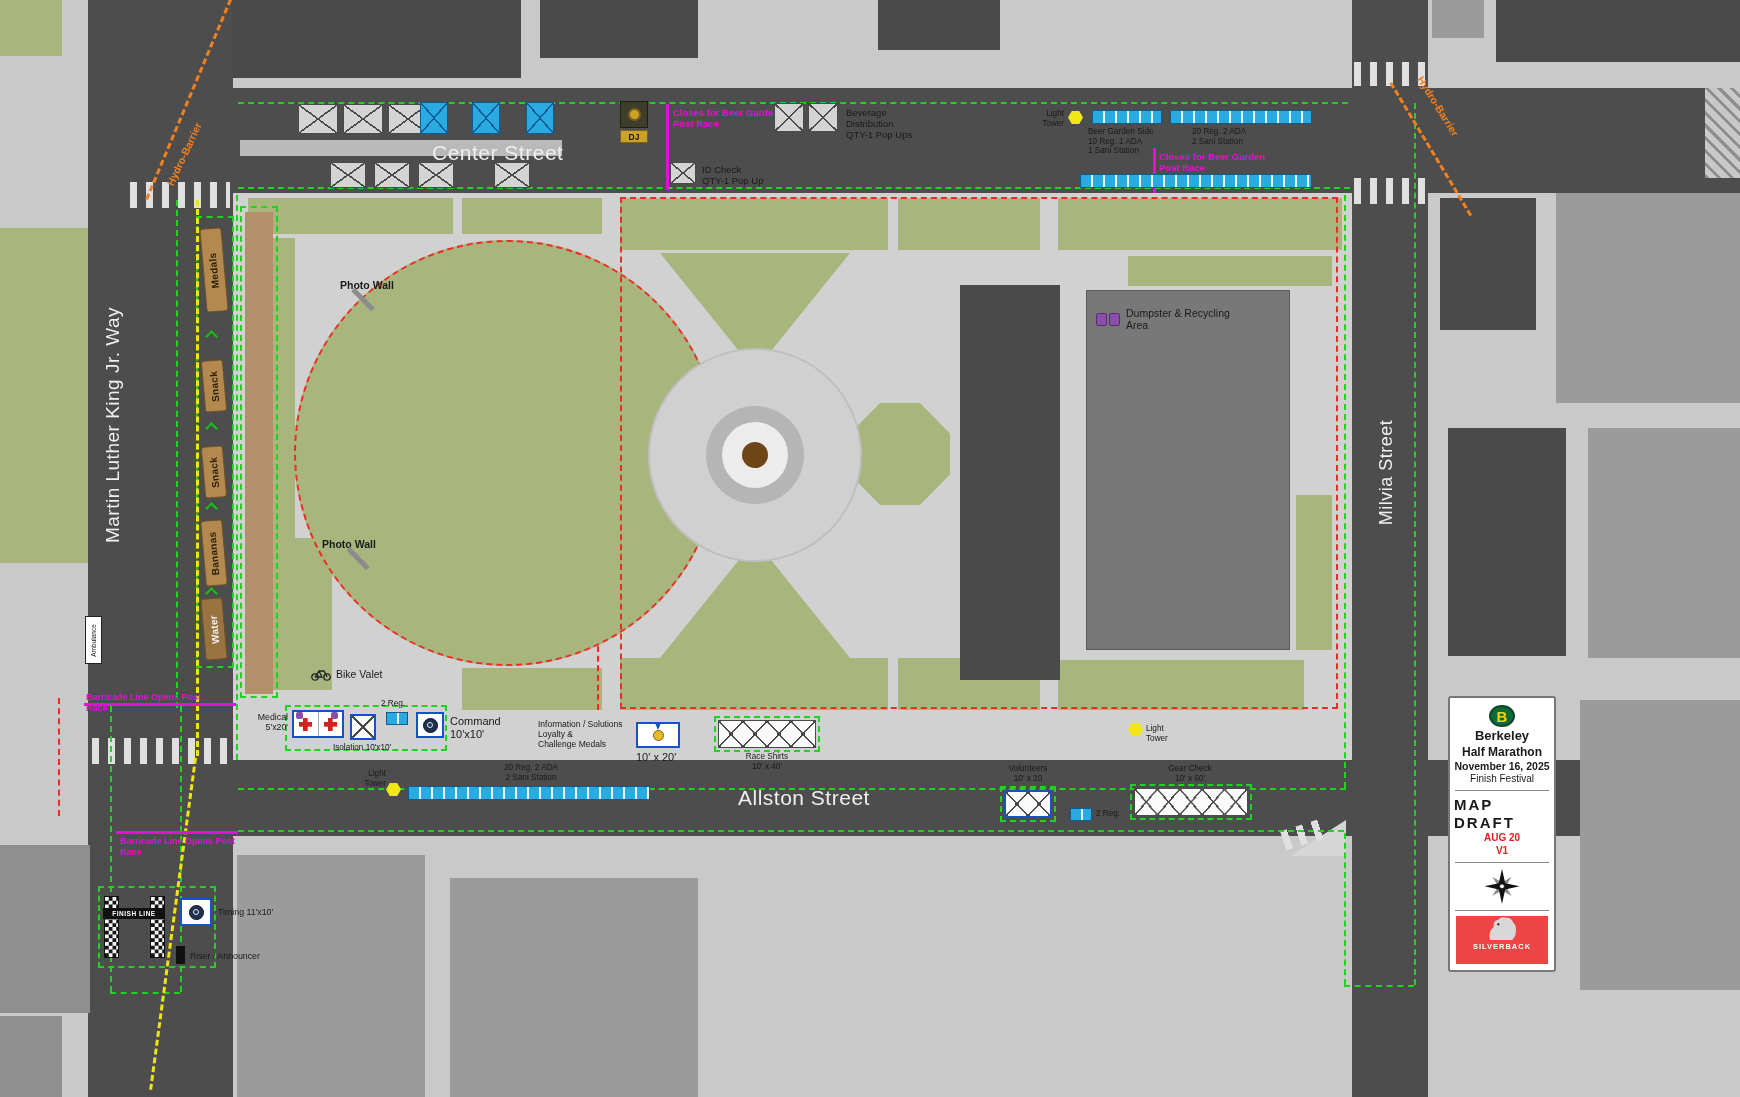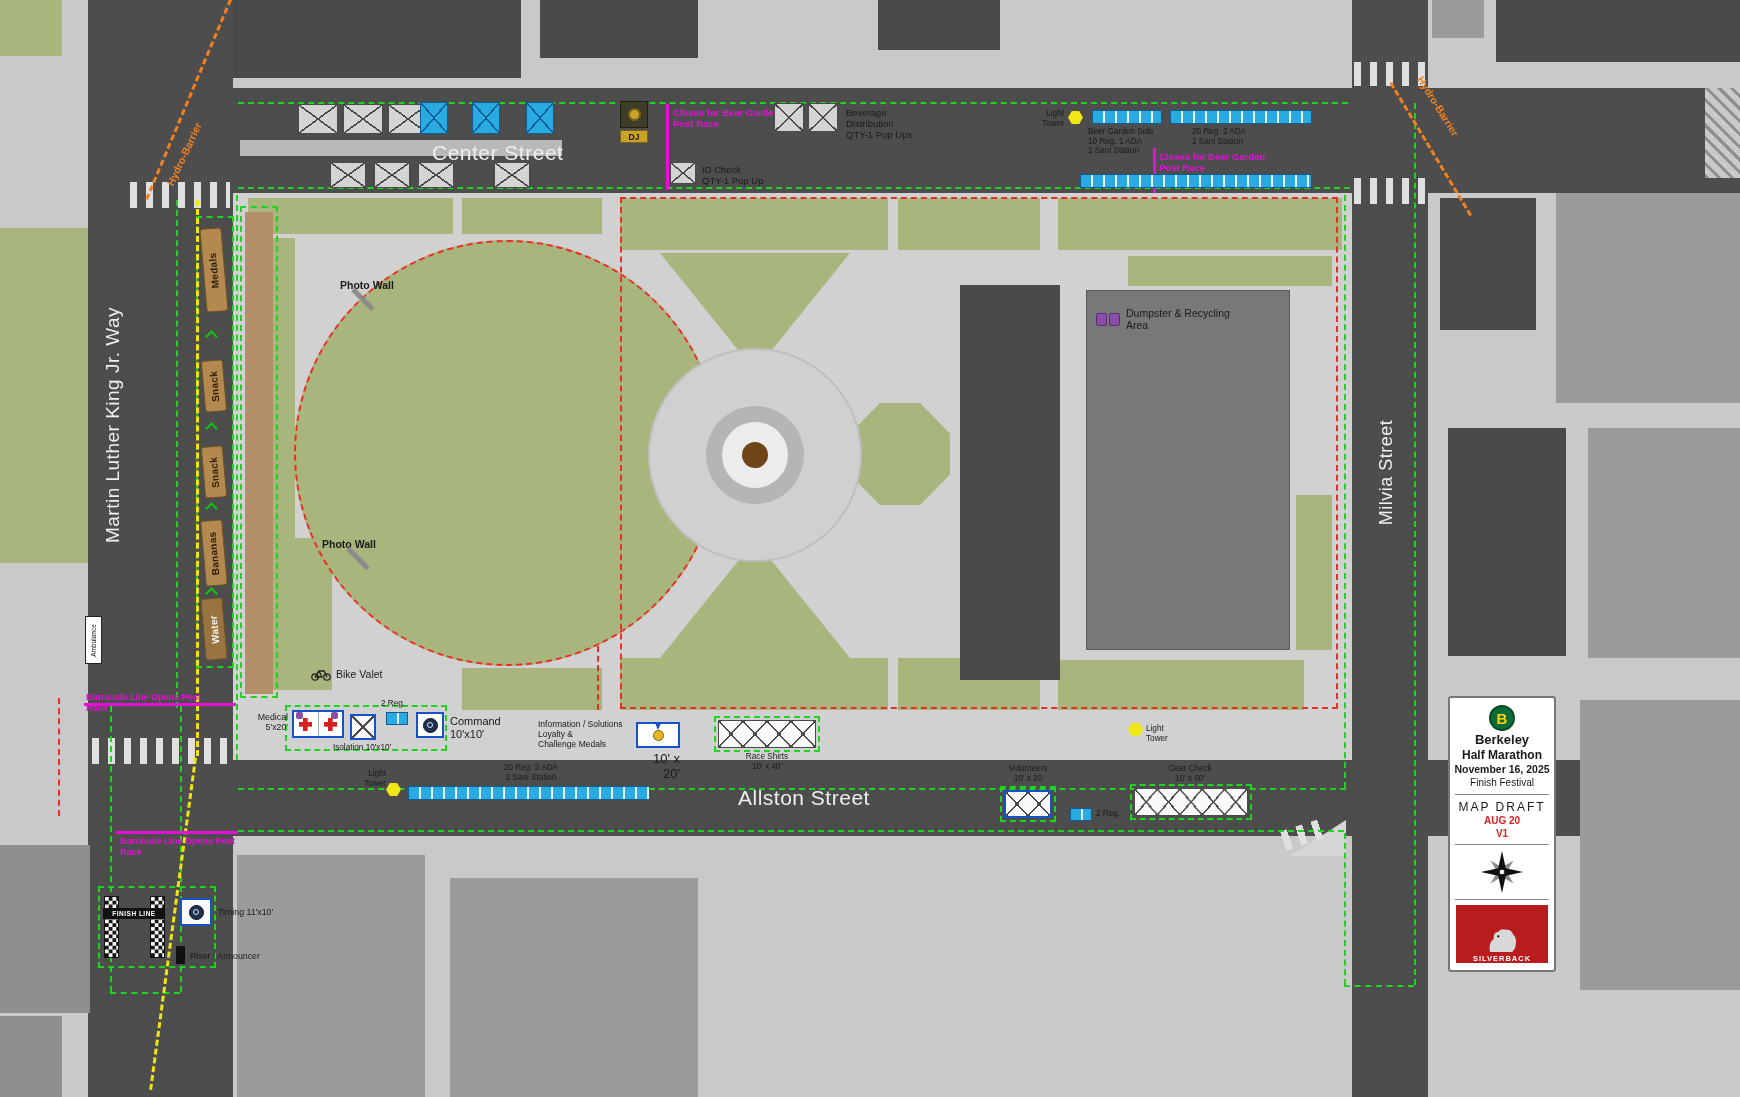--- a/index.html
+++ b/index.html
@@ -39,21 +39,21 @@
 .cross{width:13px;height:13px;background-image:linear-gradient(#d62020,#d62020),linear-gradient(#d62020,#d62020);background-size:100% 36%,36% 100%;background-position:center,center;background-repeat:no-repeat}
 .ldot{width:15px;height:15px;border-radius:50%;background:#1d3250;border:1.5px solid #0a1322;position:relative}
 .ldot::after{content:"";position:absolute;inset:3.5px;border-radius:50%;border:1.8px solid #e8e8e8}
 .medal{position:relative;width:11px;height:11px;border-radius:50%;background:#e8b923;border:1.5px solid #7c611c}
 .medal::before{content:"";position:absolute;left:1.5px;top:-8px;border:3px solid transparent;border-top:7px solid #1552c8}
 .pdot{position:absolute;width:7px;height:7px;border-radius:2px;background:#8a4da8}
 .hatch{position:absolute;background:repeating-linear-gradient(45deg,#8f8f8f 0 3px,#c9c9c9 3px 9px)}
 .legend{position:absolute;left:1448px;top:696px;width:108px;height:276px;background:#fff;border:2px solid #777;border-radius:3px;display:flex;flex-direction:column;align-items:center;padding:7px 4px 6px;gap:1px}
 .legend .sep{width:98%;border-top:1.5px solid #888;margin:4px 0}
 .blogo{width:26px;height:26px;border-radius:50%;background:#0d6b38;color:#ffd200;font-weight:bold;font-size:15px;display:flex;align-items:center;justify-content:center;border:2px solid #084a26}
-.sb{width:92px;height:58px;background:#b91c1c;display:flex;flex-direction:column;align-items:center;justify-content:flex-end;gap:2px}
+.sb{width:92px;height:58px;background:#ef4444;display:flex;flex-direction:column;align-items:center;justify-content:flex-start;gap:2px}
 </style>
 </head>
 <body>
 
 <div class="map">
 
   <div class="g" style="left:0;top:0;width:62px;height:56px"></div>
   <div class="g" style="left:0;top:228px;width:88px;height:335px"></div>
 
   <div class="road" style="left:88px;top:0;width:145px;height:1097px"></div>
@@ -265,21 +265,21 @@
   </div>
   <div class="t" style="left:450px;top:715px;font-size:11px">Command
 10'x10'</div>
 
   <div class="t" style="left:538px;top:719px;width:92px;font-size:8.5px;text-align:left">Information / Solutions
 Loyalty &amp;
 Challenge Medals</div>
   <div class="abs" style="left:636px;top:722px;width:44px;height:26px;background:#fff;border:2px solid #1552c8;display:flex;align-items:center;justify-content:center">
     <div class="medal"></div>
   </div>
-  <div class="t" style="left:636px;top:751px;width:44px;font-size:13px;text-align:right">10' x 20'</div>
+  <div class="t" style="left:636px;top:751px;width:44px;font-size:11px;text-align:left">10' x 20'</div>
 
   <div class="xb white c4" style="left:718px;top:720px;width:98px;height:28px;outline:2px dashed #1ed41e;outline-offset:2px"></div>
   <div class="t" style="left:738px;top:752px;width:58px;font-size:8.2px;text-align:center">Race Shirts
 10' x 40'</div>
 
   <div class="t" style="left:346px;top:769px;width:40px;font-size:8.2px;text-align:right">Light
 Tower</div>
   <div class="hex" style="left:386px;top:783px"></div>
 
   <div class="t" style="left:486px;top:763px;width:90px;font-size:8.2px;text-align:center">20 Reg. 2 ADA
@@ -318,21 +318,21 @@
   <div class="street" style="left:-57px;top:414px;width:340px;text-align:center;transform:rotate(-90deg);font-size:19px">Martin Luther King Jr. Way</div>
   <div class="street" style="left:1326px;top:462px;width:120px;text-align:center;transform:rotate(-90deg);font-size:18px">Milvia Street</div>
 
   <div class="legend">
     <div class="blogo">B</div>
     <div class="t" style="position:static;font-size:13px;font-weight:bold">Berkeley</div>
     <div class="t" style="position:static;font-size:12px;font-weight:bold">Half Marathon</div>
     <div class="t" style="position:static;font-size:10.5px;font-weight:bold">November 16, 2025</div>
     <div class="t" style="position:static;font-size:10px">Finish Festival</div>
     <div class="sep"></div>
-    <div class="t" style="position:static;font-size:12px;font-weight:normal;letter-spacing:2px">MAP DRAFT</div>
+    <div class="t" style="position:static;font-size:15px;font-weight:bold;letter-spacing:2px">MAP DRAFT</div>
     <div class="t" style="position:static;font-size:10px;font-weight:bold;color:#e02020">AUG 20</div>
     <div class="t" style="position:static;font-size:10px;font-weight:bold;color:#e02020">V1</div>
     <div class="sep"></div>
     <svg width="44" height="44" viewBox="0 0 46 46">
       <polygon points="23,6 26.5,19.5 40,23 26.5,26.5 23,40 19.5,26.5 6,23 19.5,19.5" fill="#8c8c8c" transform="rotate(45 23 23)"></polygon>
       <polygon points="23,1 27,19 45,23 27,27 23,45 19,27 1,23 19,19" fill="#111"></polygon>
       <circle cx="23" cy="23" r="3" fill="#fff" stroke="#111"></circle>
     </svg>
     <div class="sep"></div>
     <div class="sb">

